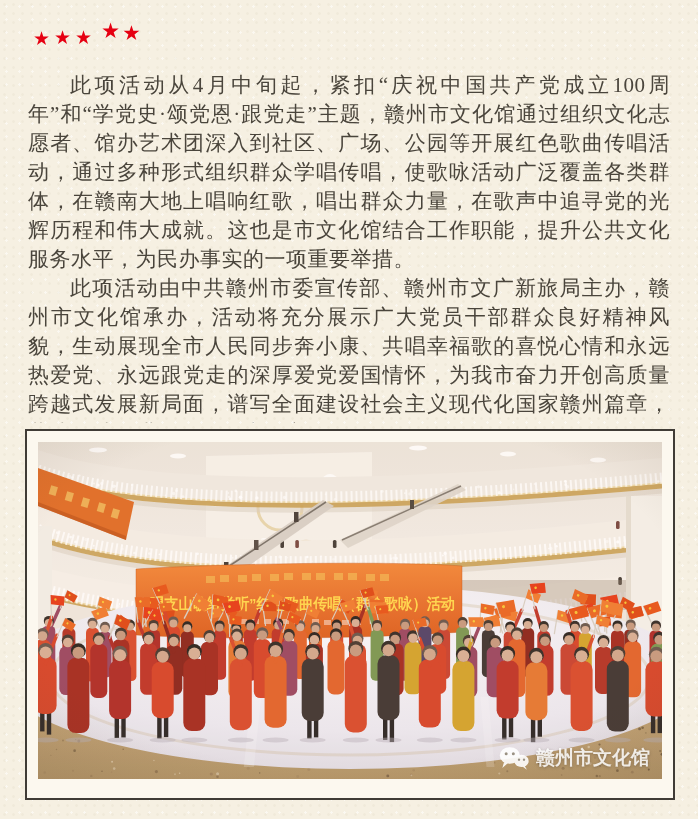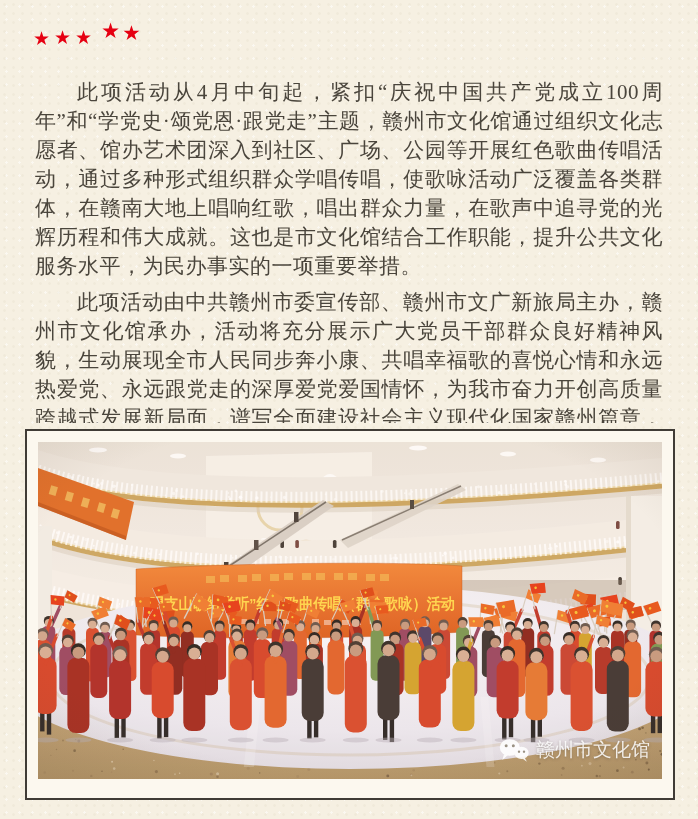--- a/index.html
+++ b/index.html
@@ -32,38 +32,38 @@
   .stars .s2{transform:translateY(1px);}
   .stars .s3{transform:translateY(1px);}
   .stars .s4{transform:translateY(-6px) scale(1.12);margin-left:6px;}
   .stars .s5{transform:translateY(-3px) scale(1.08);}
   .article{
     position:absolute;top:71px;left:28px;width:642px;height:352px;
     overflow:hidden;
     font-size:21px;line-height:29px;letter-spacing:.5px;
     text-align:justify;color:var(--body-text);
   }
-  .article p{margin:7px;text-indent:2em;}
+  .article p{margin:0;text-indent:2em;}
   .photo-frame{
     position:absolute;left:25px;top:429px;
     width:650px;height:371px;box-sizing:border-box;
     border:2px solid #403c36;background:#fcf8ef;
     padding:11px 11px 19px 11px;margin:0;
   }
   .photo{
     position:relative;width:624px;height:337px;overflow:hidden;
     background:#efe9e2;
   }
   .photo svg{display:block;}
   .watermark{
-    position:absolute;right:12px;bottom:16px;
+    position:absolute;right:12px;bottom:8px;
     display:flex;align-items:flex-start;gap:7px;
     color:rgba(255,255,255,.85);
     font-family:"Liberation Sans", sans-serif;
-    font-size:19px;font-weight:normal;
+    font-size:19px;font-weight:bold;
     text-shadow:0 1px 3px rgba(70,58,44,.4);
     pointer-events:none;
   }
 </style>
 </head>
 <body>
 
 <div class="page">
 
   <div class="stars">

